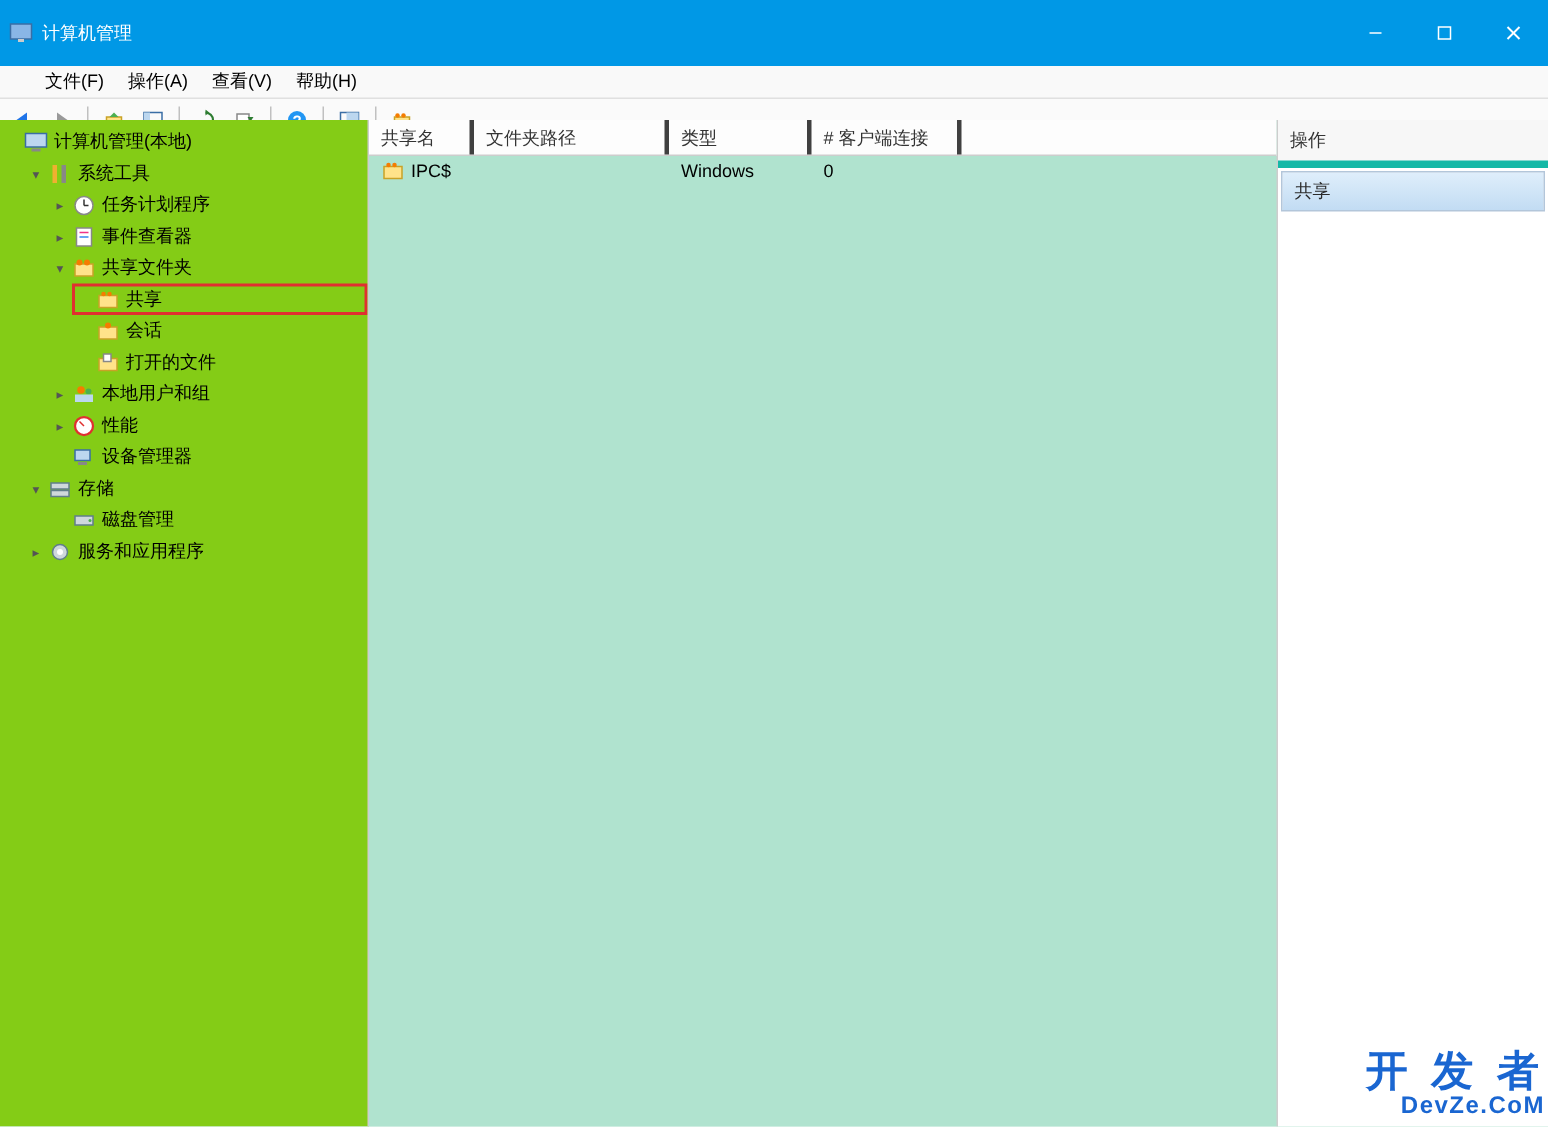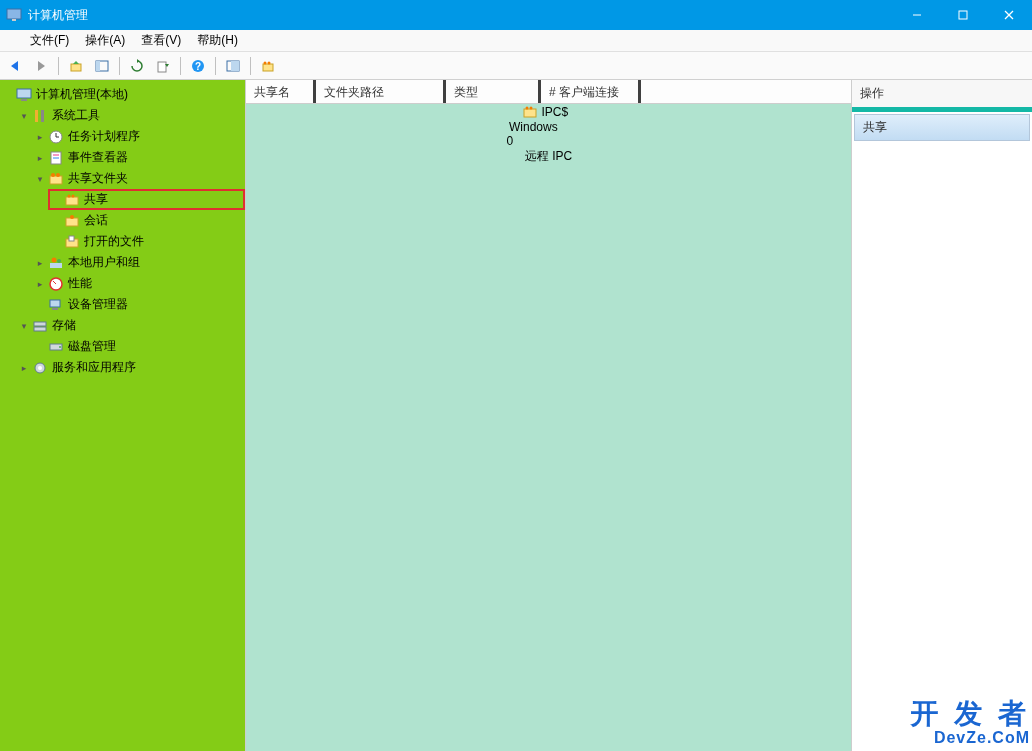--- a/index.html
+++ b/index.html
@@ -1,18 +1,18 @@
 <!DOCTYPE html>
 <html><head>
 <meta charset="utf-8">
 <style>
 * { margin: 0; padding: 0; box-sizing: border-box; }
 body { font-family: "Microsoft YaHei", "Segoe UI", Tahoma, sans-serif; font-size: 12px; background: #fff; overflow: hidden; width: 1032px; height: 751px; position: relative; }
 
-.titlebar { background: #0098e6; height: 30px; display: flex; align-items: center; padding: 0 0 0 6px; color: #fff; }
+.titlebar { background: #0098e6; height: 44px; display: flex; align-items: center; padding: 0 0 0 6px; color: #fff; }
 .titlebar .app-icon { width: 16px; height: 16px; margin-right: 6px; }
 .titlebar .title { font-size: 12px; flex: 1; }
 .titlebar .winbtn { width: 46px; height: 30px; display: flex; align-items: center; justify-content: center; color: #fff; cursor: pointer; }
 
 .menubar { background: #f9f9f9; height: 22px; display: flex; align-items: center; padding: 0 22px; border-bottom: 1px solid #e0e0e0; color: #000; }
 .menubar .menu-item { padding: 2px 8px; cursor: pointer; }
 
 .toolbar { background: #fafafa; height: 28px; display: flex; align-items: center; padding: 0 4px; gap: 4px; border-bottom: 1px solid #d0d0d0; }
 .toolbar .tbtn { width: 22px; height: 22px; display: flex; align-items: center; justify-content: center; border: 1px solid transparent; cursor: pointer; }
 .toolbar .sep { width: 1px; height: 18px; background: #c0c0c0; margin: 0 2px; }
@@ -29,21 +29,21 @@
 .tree .row.highlight { border: 2px solid #e03030; padding: 0; }
 .tree .twisty { width: 12px; text-align: center; color: #555; font-size: 9px; }
 .tree .icon { width: 16px; height: 16px; margin: 0 4px 0 2px; display:inline-flex;align-items:center;justify-content:center; }
 .tree ul { list-style: none; padding-left: 16px; }
 .lbl { color: #000; }
 
 
 .list-header { background: #fdfdfd; border-bottom: 1px solid #cdcdcd; height: 24px; display: flex; }
 .list-header .col { border-right: 3px solid #404040; padding: 4px 8px 0 8px; color: #333; cursor: pointer; }
 .list-body { flex: 1; }
-.list-row { display: flex; height: 20px; align-items: center; flex-direction: column; }
+.list-row { display: flex; height: 20px; align-items: center; }
 .list-row .cell { padding: 0 8px; }
 .list-row .icon { width: 16px; height: 16px; margin-right: 4px; }
 
 
 .actions-header { background: #f7f7f7; border-bottom: 5px solid #14b8a6; padding: 5px 8px; font-size: 12px; color: #333; }
 .actions-sec-header { background: linear-gradient(#dfeefb,#c2dcf3); border: 1px solid #b3c6da; margin: 2px; padding: 4px 8px; font-size: 12px; color: #2a2a2a; font-weight: normal; }
 .actions-item { padding: 6px 8px 6px 28px; color: #1a1a1a; cursor: pointer; }
 
 
 .watermark { position: absolute; right: 2px; bottom: 4px; font-family: Arial, sans-serif; font-weight: bold; letter-spacing: 4px; color: #1a66d1; text-align: right; line-height: 1.1; pointer-events: none; }
@@ -352,21 +352,20 @@
                 <rect x="2" y="5" width="12" height="8" fill="#ffe38a" stroke="#c9a227"></rect>
                 <circle cx="5" cy="4" r="1.5" fill="#f57c00"></circle>
                 <circle cx="9" cy="4" r="1.5" fill="#f57c00"></circle>
               </svg>
             </span>
           <span>IPC$</span>
         </div>
         <div class="cell" style="width:130px"></div>
         <div class="cell" style="width:95px">Windows</div>
         <div class="cell" style="width:100px">0</div>
-        <div class="cell" style="flex:1">远程 IPC</div>
       </div>
     </div>
   </div>
 
   <div class="right-pane">
     <div class="actions-header">操作</div>
     <div class="actions-sec-header">共享</div>
   </div>
 
 </div>

